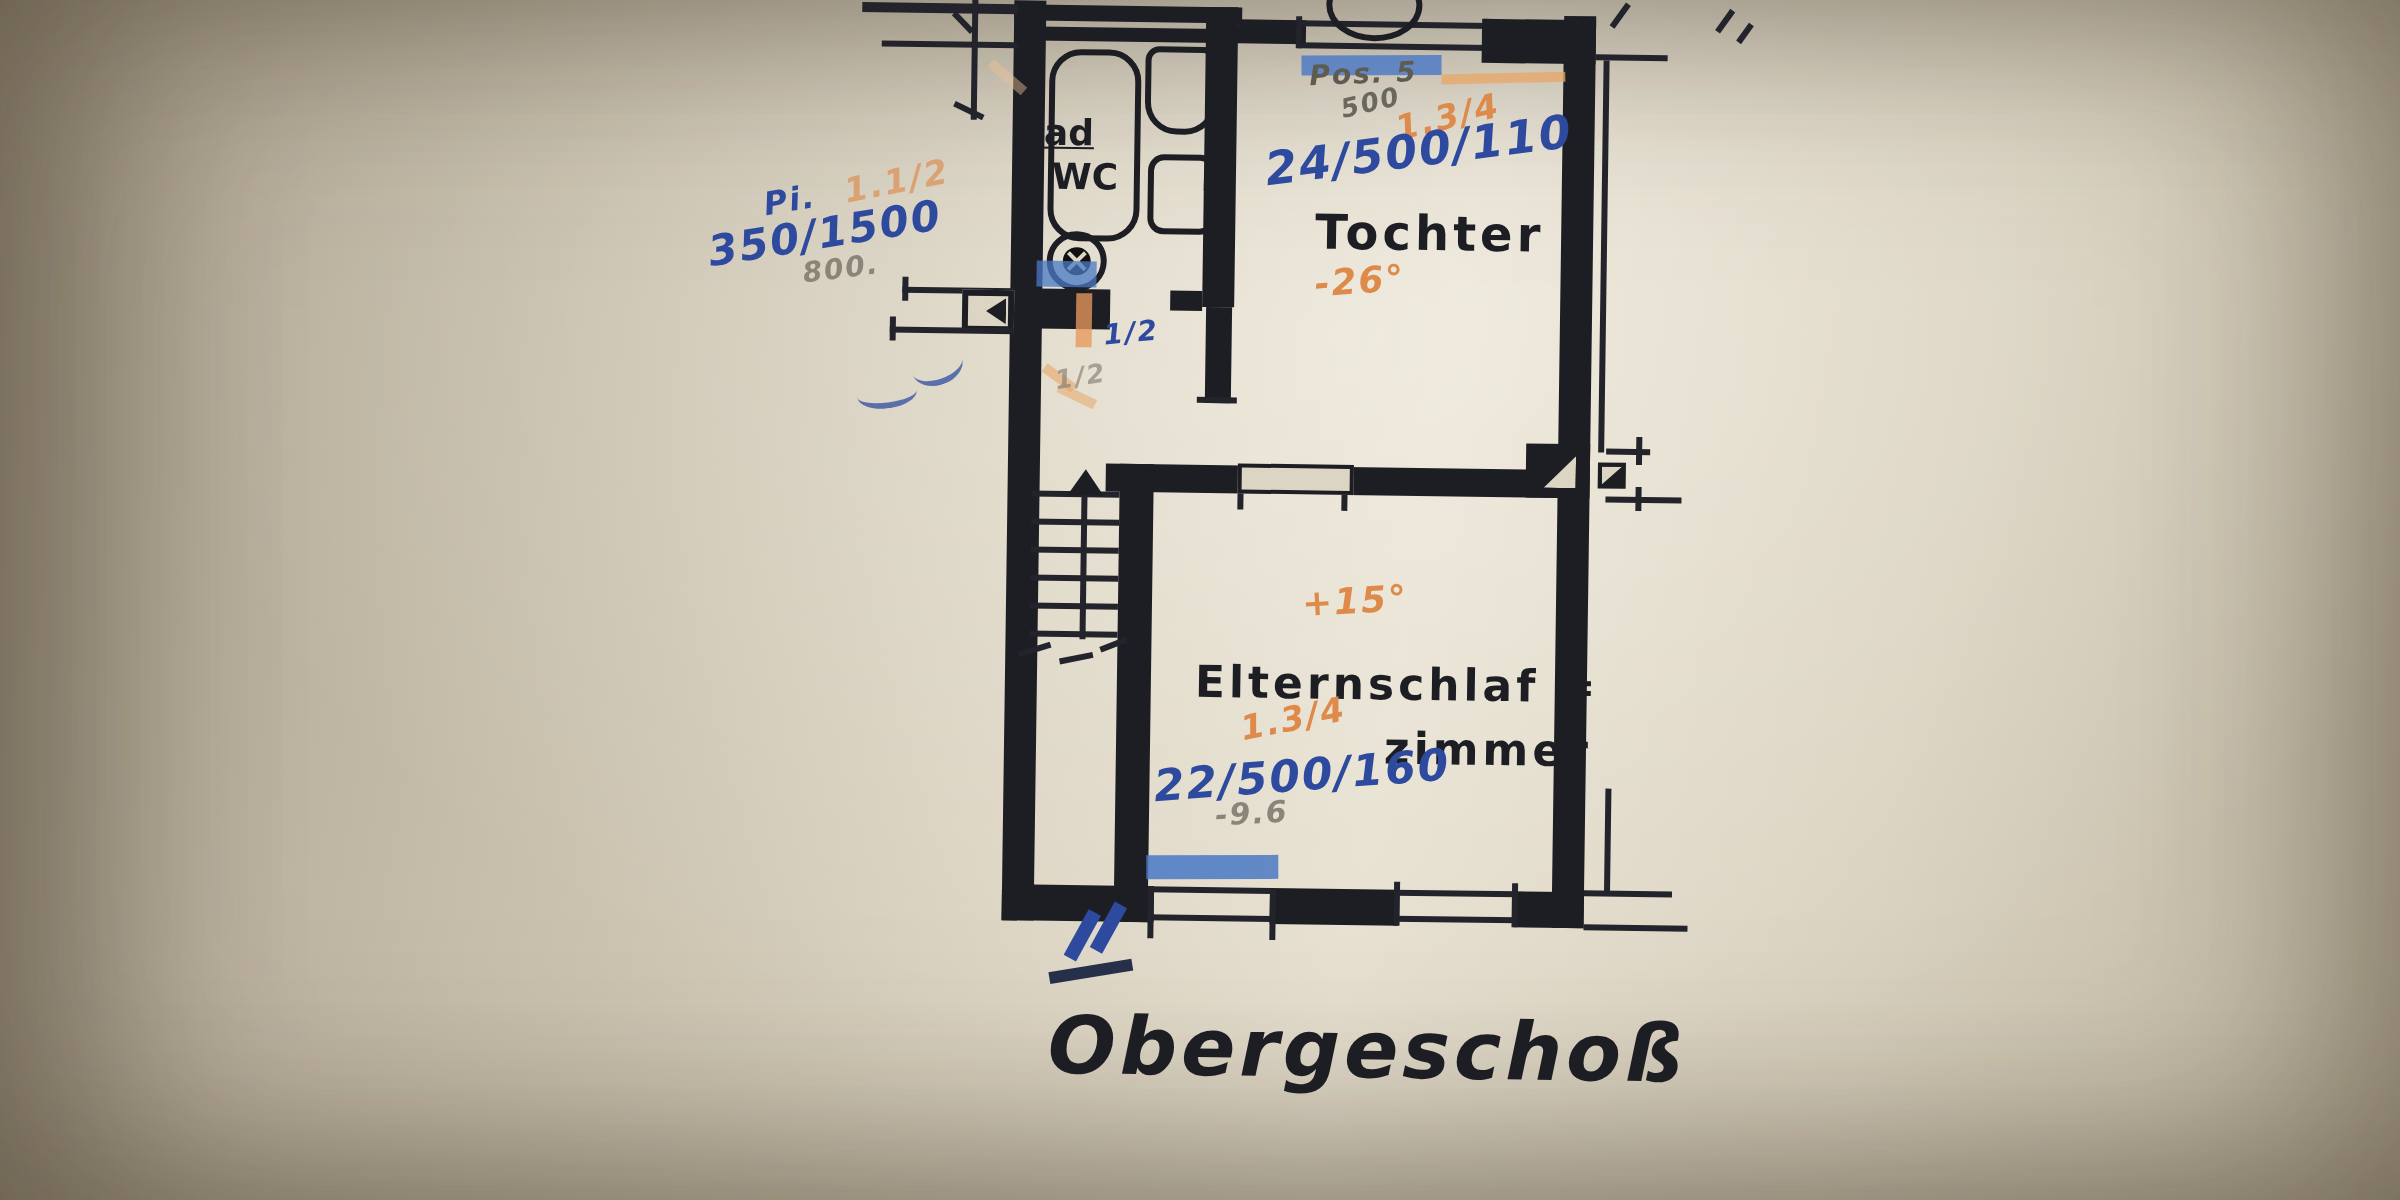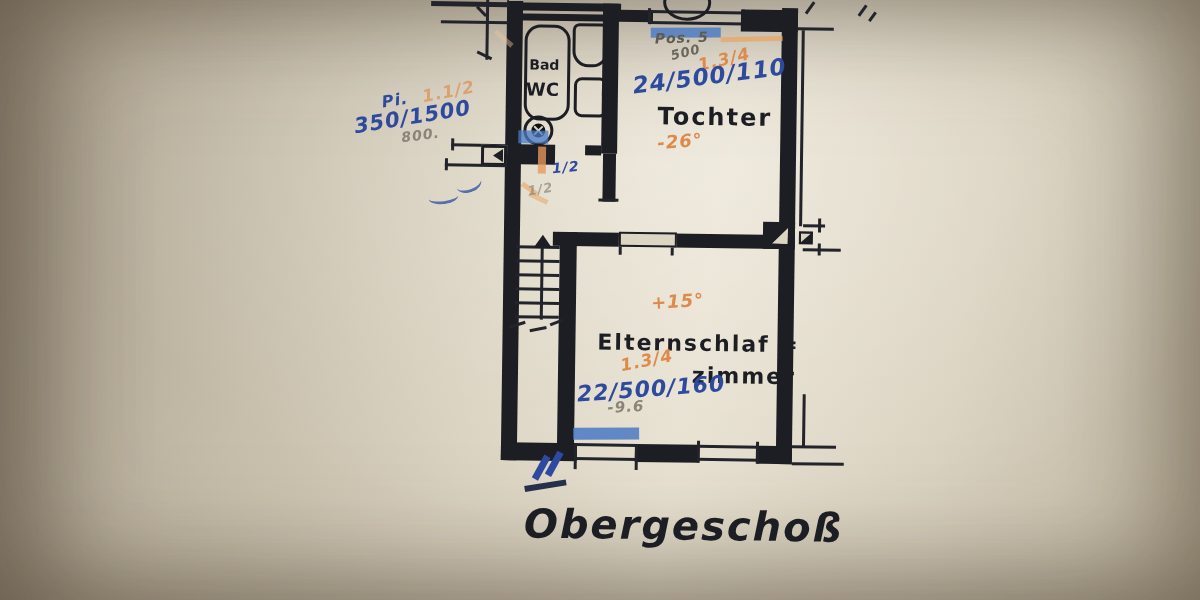--- a/index.html
+++ b/index.html
@@ -141,21 +141,21 @@
   <div class="hl" style="left:528px;top:197px;width:20px;height:5px;background:#e8a566;opacity:.55;transform:rotate(25deg);"></div>
   <div class="hl" style="left:490px;top:38px;width:22px;height:5px;background:#ecc296;opacity:.45;transform:rotate(40deg);"></div>
 
   <div class="curve" style="left:455px;top:176px;width:26px;height:16px;transform:rotate(-20deg);"></div>
   <div class="curve" style="left:428px;top:192px;width:30px;height:12px;transform:rotate(-8deg);"></div>
 
   <div class="hl" style="left:541px;top:456px;width:7px;height:26px;background:#2e4a9e;transform:rotate(28deg);"></div>
   <div class="hl" style="left:554px;top:452px;width:7px;height:26px;background:#2e4a9e;transform:rotate(28deg);"></div>
   <div class="hl" style="left:528px;top:484px;width:42px;height:6px;background:#27304a;transform:rotate(-10deg);"></div>
 
-  <div class="print" style="left:527px;top:58px;font-size:14px;">Bad</div>
+  <div class="print" style="left:506px;top:58px;font-size:18px;text-decoration:underline;">Bad</div>
   <div class="print" style="left:524px;top:80px;font-size:18px;">WC</div>
   <div class="print" style="left:656px;top:102px;font-size:24px;letter-spacing:2px;">Tochter</div>
   <div class="print" style="left:599px;top:330px;font-size:22px;letter-spacing:2px;">Elternschlaf =</div>
   <div class="print" style="left:694px;top:362px;font-size:22px;letter-spacing:2px;">zimmer</div>
 
   <div class="hand orange" style="left:420px;top:84px;font-size:17px;transform:rotate(-12deg);opacity:.65;">1.1/2</div>
   <div class="hand blue" style="left:380px;top:94px;font-size:16px;transform:rotate(-10deg);">Pi.</div>
   <div class="hand blue" style="left:352px;top:108px;font-size:21px;transform:rotate(-10deg);">350/1500</div>
   <div class="hand pencil" style="left:400px;top:130px;font-size:14px;transform:rotate(-8deg);">800.</div>
 

